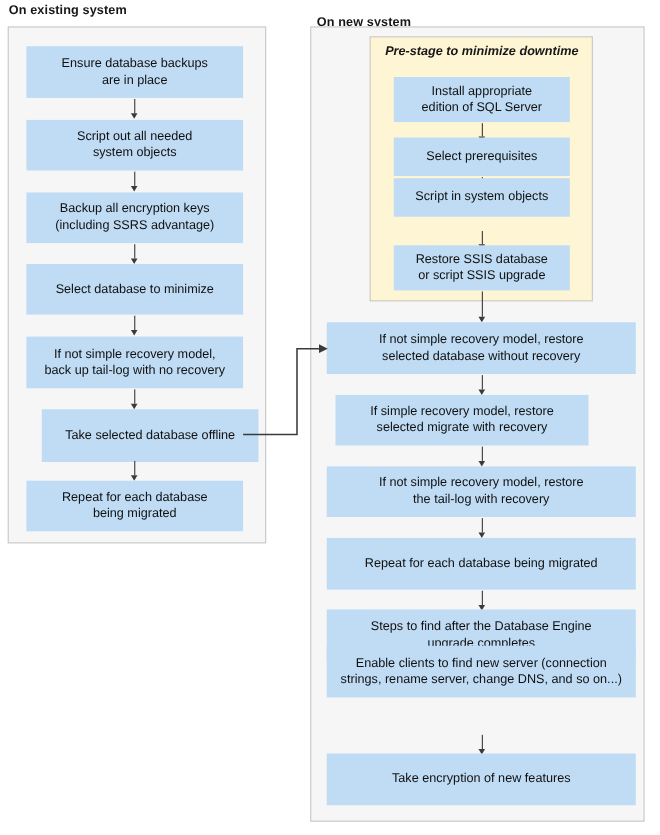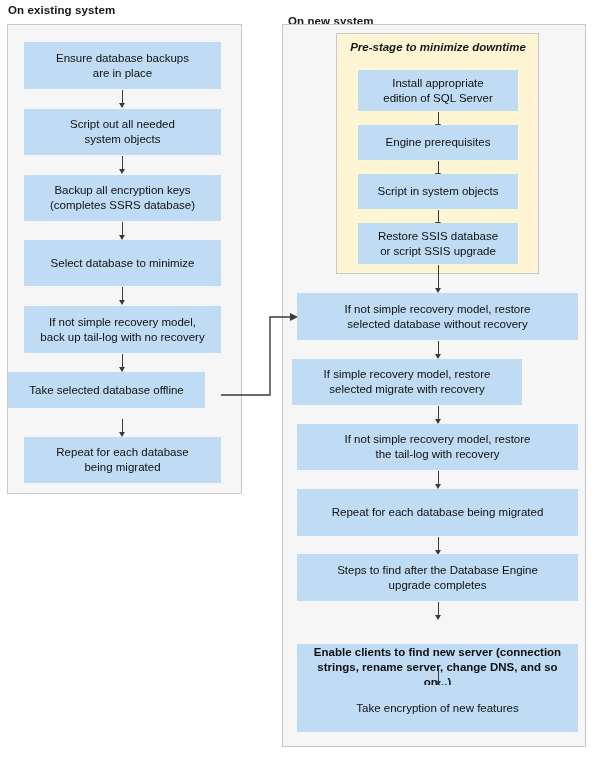--- a/index.html
+++ b/index.html
@@ -126,21 +126,21 @@
     </span>
   </div>
   <div class="arrow" style="left:118px;top:156px;height:18px;">
     <div class="shaft" style="height:13px;"></div>
       <div class="head" style="top:13px;"></div>
   </div>
 
   <div class="box" style="left:24px;top:175px;width:197px;height:46px;">
     <span>
       <span>Backup all encryption keys</span>
-      <span>(completes SSRS database)</span>
+      <span>(including SSRS advantage)</span>
     </span>
   </div>
   <div class="arrow" style="left:118px;top:222px;height:18px;">
     <div class="shaft" style="height:13px;"></div>
       <div class="head" style="top:13px;"></div>
   </div>
 
   <div class="box" style="left:24px;top:240px;width:197px;height:46px;">
     <span>
       <span>Select database to minimize</span>
@@ -155,21 +155,21 @@
     <span>
       <span>If not simple recovery model,</span>
       <span>back up tail-log with no recovery</span>
     </span>
   </div>
   <div class="arrow" style="left:118px;top:354px;height:18px;">
     <div class="shaft" style="height:13px;"></div>
       <div class="head" style="top:13px;"></div>
   </div>
 
-  <div class="box" style="left:8px;top:372px;width:197px;height:36px;">
+  <div class="box" style="left:38px;top:372px;width:197px;height:48px;">
     <span>
       <span>Take selected database offline</span>
     </span>
   </div>
   <div class="arrow" style="left:118px;top:419px;height:18px;">
     <div class="shaft" style="height:13px;"></div>
       <div class="head" style="top:13px;"></div>
   </div>
 
   <div class="box" style="left:358px;top:70px;width:160px;height:41px;">
@@ -185,29 +185,29 @@
       <span>being migrated</span>
     </span>
   </div>
   <div class="arrow" style="left:434px;top:112px;height:17px;">
     <div class="shaft" style="height:12px;"></div>
       <div class="head" style="top:12px;"></div>
   </div>
 
   <div class="box" style="left:358px;top:125px;width:160px;height:35px;">
     <span>
-      <span>Engine prerequisites</span>
+      <span>Select prerequisites</span>
     </span>
   </div>
   <div class="arrow" style="left:434px;top:161px;height:17px;">
     <div class="shaft" style="height:12px;"></div>
       <div class="head" style="top:12px;"></div>
   </div>
 
-  <div class="box" style="left:358px;top:174px;width:160px;height:35px;">
+  <div class="box" style="left:358px;top:162px;width:160px;height:35px;">
     <span>
       <span>Script in system objects</span>
     </span>
   </div>
   <div class="arrow" style="left:434px;top:210px;height:17px;">
     <div class="shaft" style="height:12px;"></div>
       <div class="head" style="top:12px;"></div>
   </div>
 
   <div class="box" style="left:358px;top:223px;width:160px;height:41px;">
@@ -225,21 +225,21 @@
     <span>
       <span>If not simple recovery model, restore</span>
       <span>selected database without recovery</span>
     </span>
   </div>
   <div class="arrow" style="left:434px;top:341px;height:18px;">
     <div class="shaft" style="height:13px;"></div>
       <div class="head" style="top:13px;"></div>
   </div>
 
-  <div class="box" style="left:292px;top:359px;width:230px;height:46px;">
+  <div class="box" style="left:305px;top:359px;width:230px;height:46px;">
     <span>
       <span>If simple recovery model, restore</span>
       <span>selected migrate with recovery</span>
     </span>
   </div>
   <div class="arrow" style="left:434px;top:406px;height:18px;">
     <div class="shaft" style="height:13px;"></div>
       <div class="head" style="top:13px;"></div>
   </div>
 
@@ -268,21 +268,21 @@
     <span>
       <span>Steps to find after the Database Engine</span>
       <span>upgrade completes</span>
     </span>
   </div>
   <div class="arrow" style="left:434px;top:602px;height:18px;">
     <div class="shaft" style="height:13px;"></div>
       <div class="head" style="top:13px;"></div>
   </div>
 
-  <div class="box" style="left:297px;top:644px;width:281px;height:47px;font-weight:bold;">
+  <div class="box" style="left:297px;top:587px;width:281px;height:47px;">
     <span>
       <span>Enable clients to find new server (connection</span>
       <span>strings, rename server, change DNS, and so on...)</span>
     </span>
   </div>
   <div class="arrow" style="left:434px;top:668px;height:18px;">
     <div class="shaft" style="height:13px;"></div>
       <div class="head" style="top:13px;"></div>
   </div>
 

